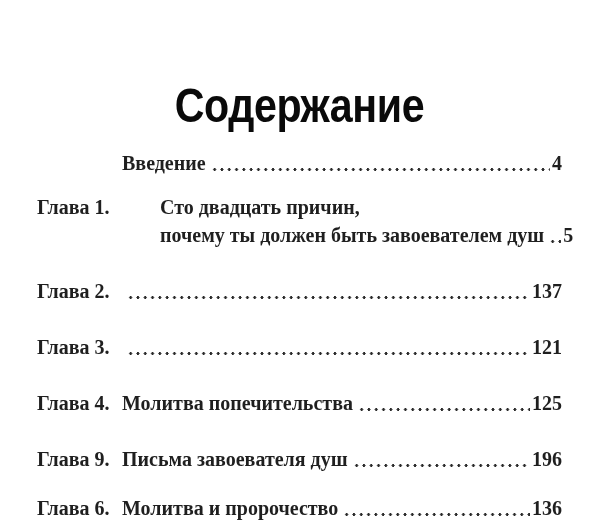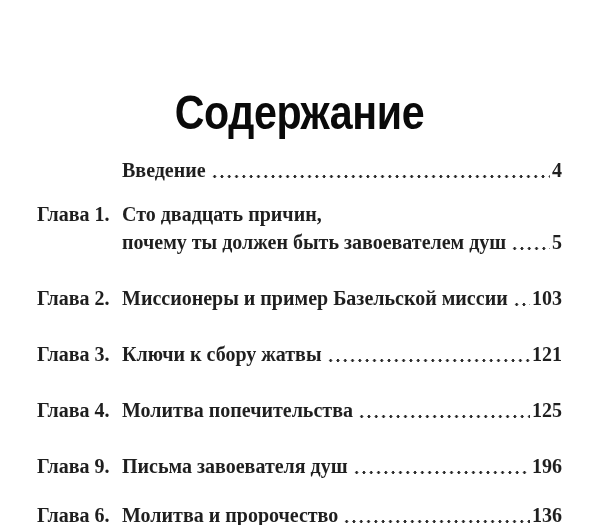--- a/index.html
+++ b/index.html
@@ -8,21 +8,21 @@
     height: 525px;
     background: #ffffff;
     overflow: hidden;
     font-family: "Liberation Serif", "DejaVu Serif", serif;
     color: #1f1f1f;
   }
   .page {
     box-sizing: border-box;
     width: 600px;
     height: 525px;
-    padding: 14px 38px 0 37px;
+    padding: 7px 38px 0 37px;
     background: #ffffff;
   }
   .title-wrap {
     padding-top: 37px;
     height: 56px;
     line-height: 56px;
     text-align: center;
   }
   .title {
     display: inline-block;
@@ -36,21 +36,21 @@
     white-space: nowrap;
   }
   .toc { margin-top: 49px; }
   .toc-entry {
     display: flex;
     font-size: 20px;
     line-height: 28px;
     font-weight: bold;
   }
   .sp16 { margin-bottom: 16px; }
-  .sp12 { margin-bottom: 28px; }
+  .sp12 { margin-bottom: 28px; gap: 38px; }
   .sp21 { margin-bottom: 21px; margin-top: 28px; }
   .toc-label { flex: 0 0 85px; width: 85px; }
   .toc-body { flex: 1 1 auto; min-width: 0; }
   .toc-line { display: flex; }
   .toc-text { flex: 0 0 auto; white-space: nowrap; }
   .leader {
     flex: 1 1 auto;
     position: relative;
     margin: 0 2px 0 5px;
     min-width: 12px;
@@ -100,32 +100,30 @@
           <span class="leader"></span>
           <span class="toc-page">5</span>
         </div>
       </div>
     </div>
 
     <div class="toc-entry sp21">
       <div class="toc-label">Глава 2.</div>
       <div class="toc-body">
         <div class="toc-line">
-          <span class="toc-text">Миссионеры и пример Базельской миссии</span>
           <span class="leader"></span>
-          <span class="toc-page">103</span>
+          <span class="toc-page">137</span>
         </div>
       </div>
     </div>
 
     <div class="toc-entry sp21">
       <div class="toc-label">Глава 3.</div>
       <div class="toc-body">
         <div class="toc-line">
-          <span class="toc-text">Ключи к сбору жатвы</span>
           <span class="leader"></span>
           <span class="toc-page">121</span>
         </div>
       </div>
     </div>
 
     <div class="toc-entry sp21">
       <div class="toc-label">Глава 4.</div>
       <div class="toc-body">
         <div class="toc-line">

